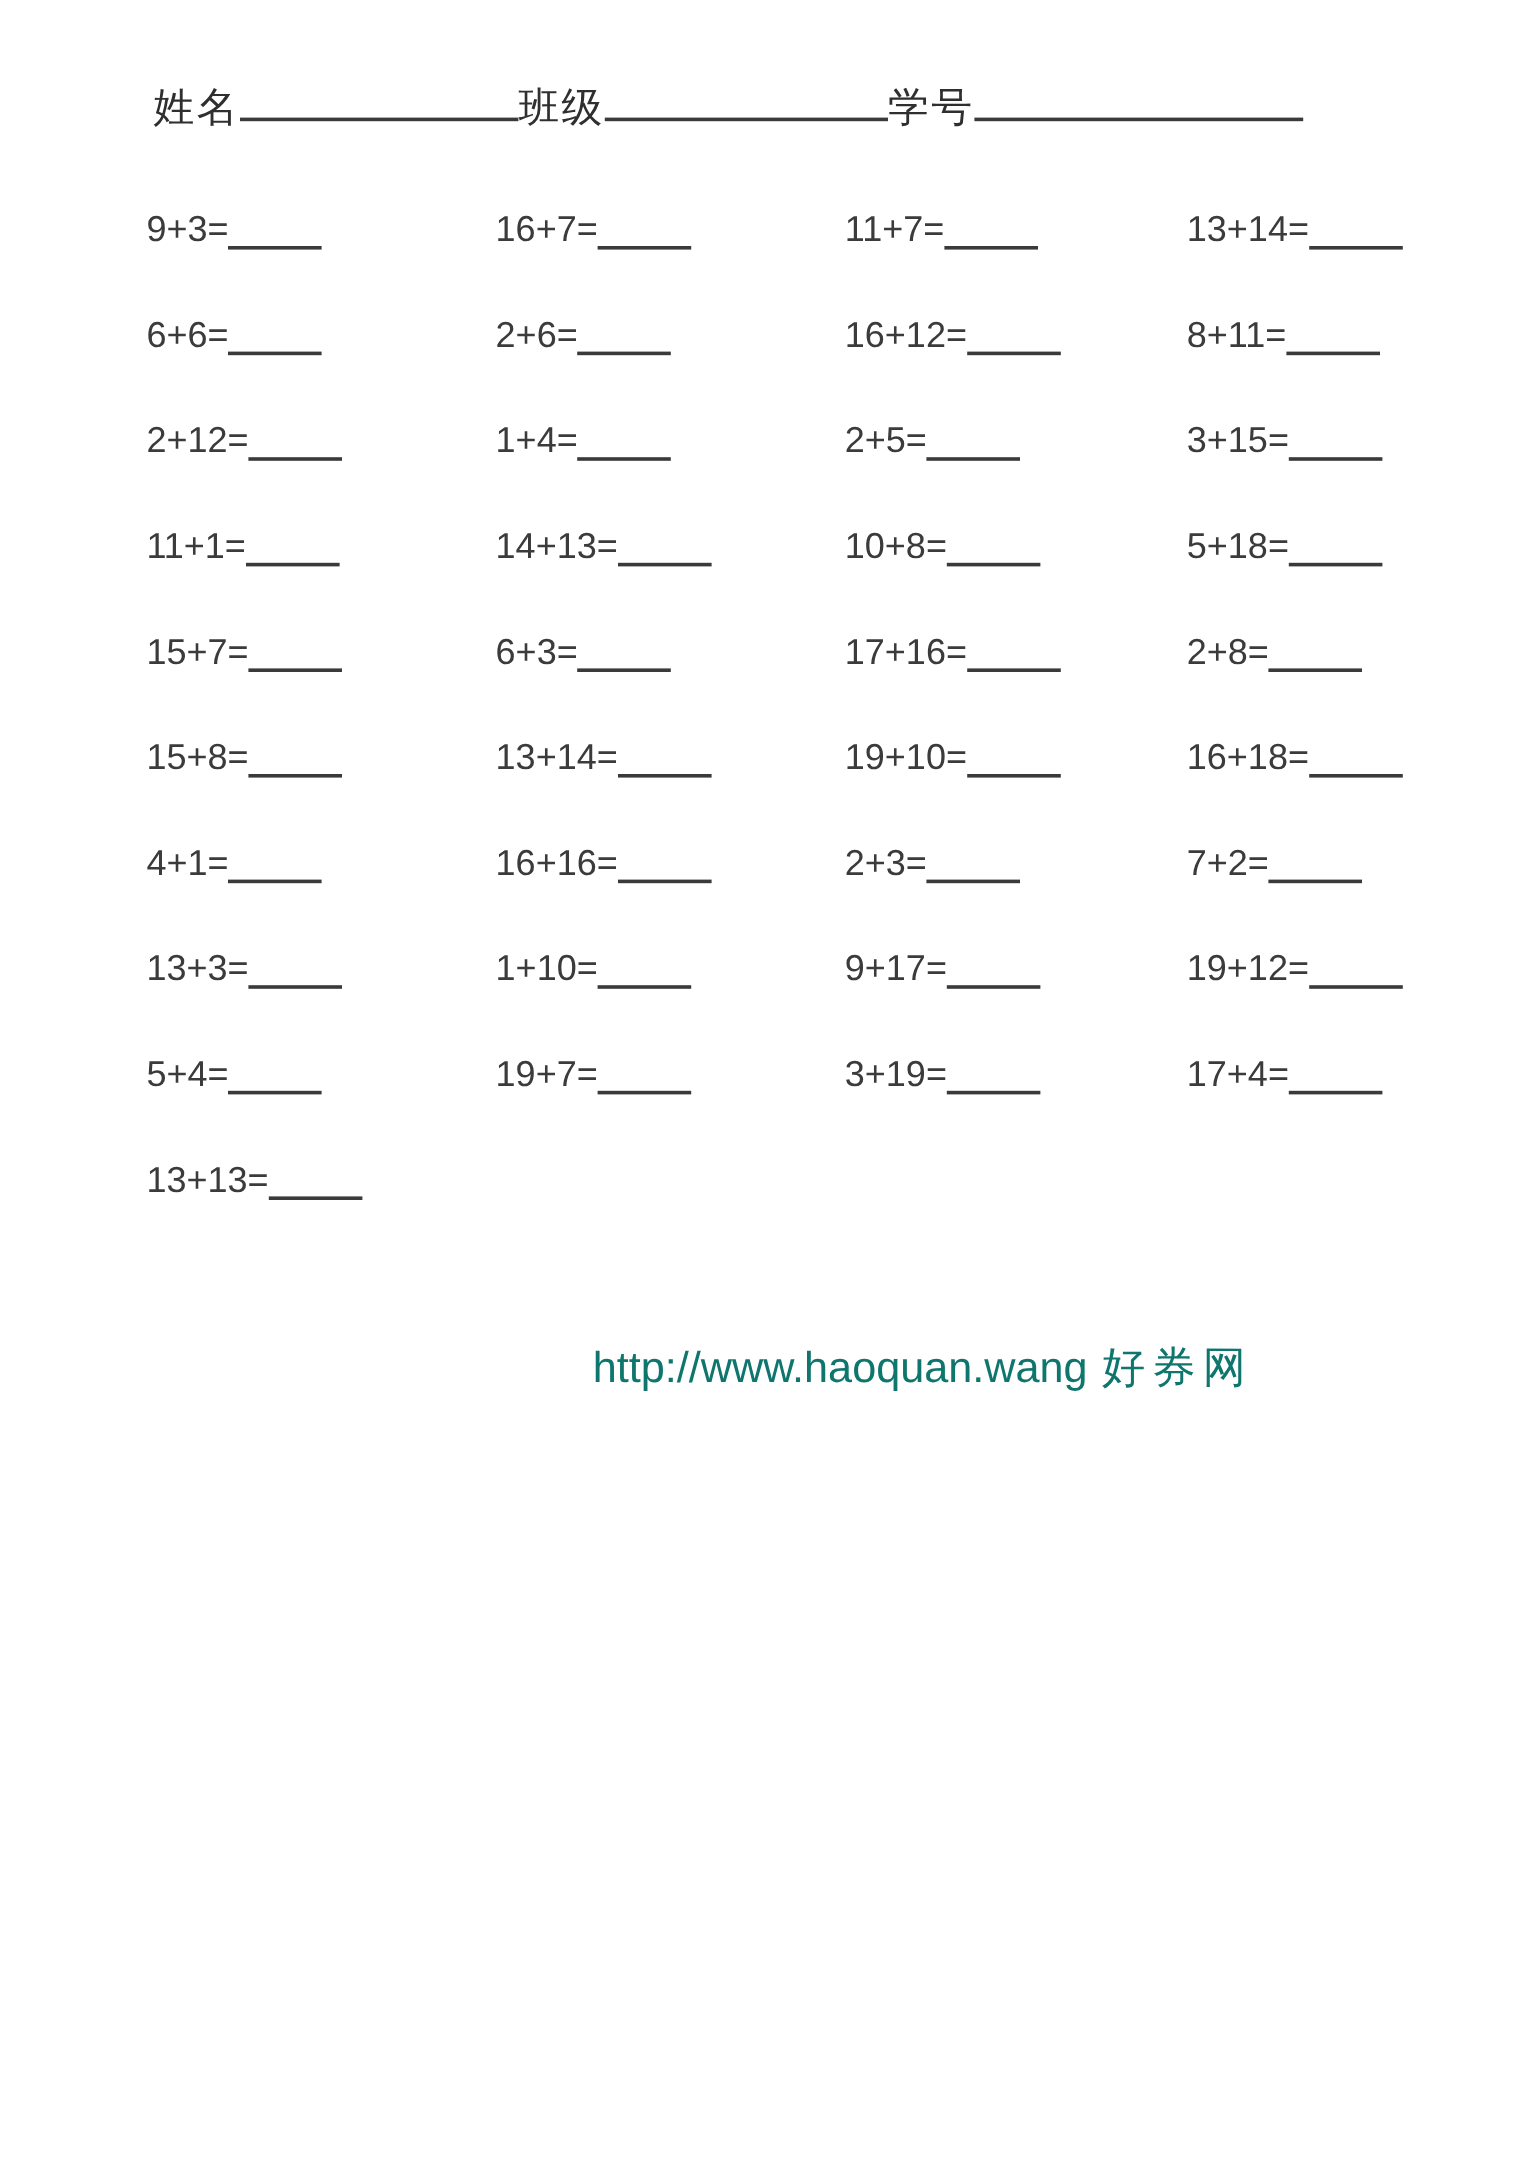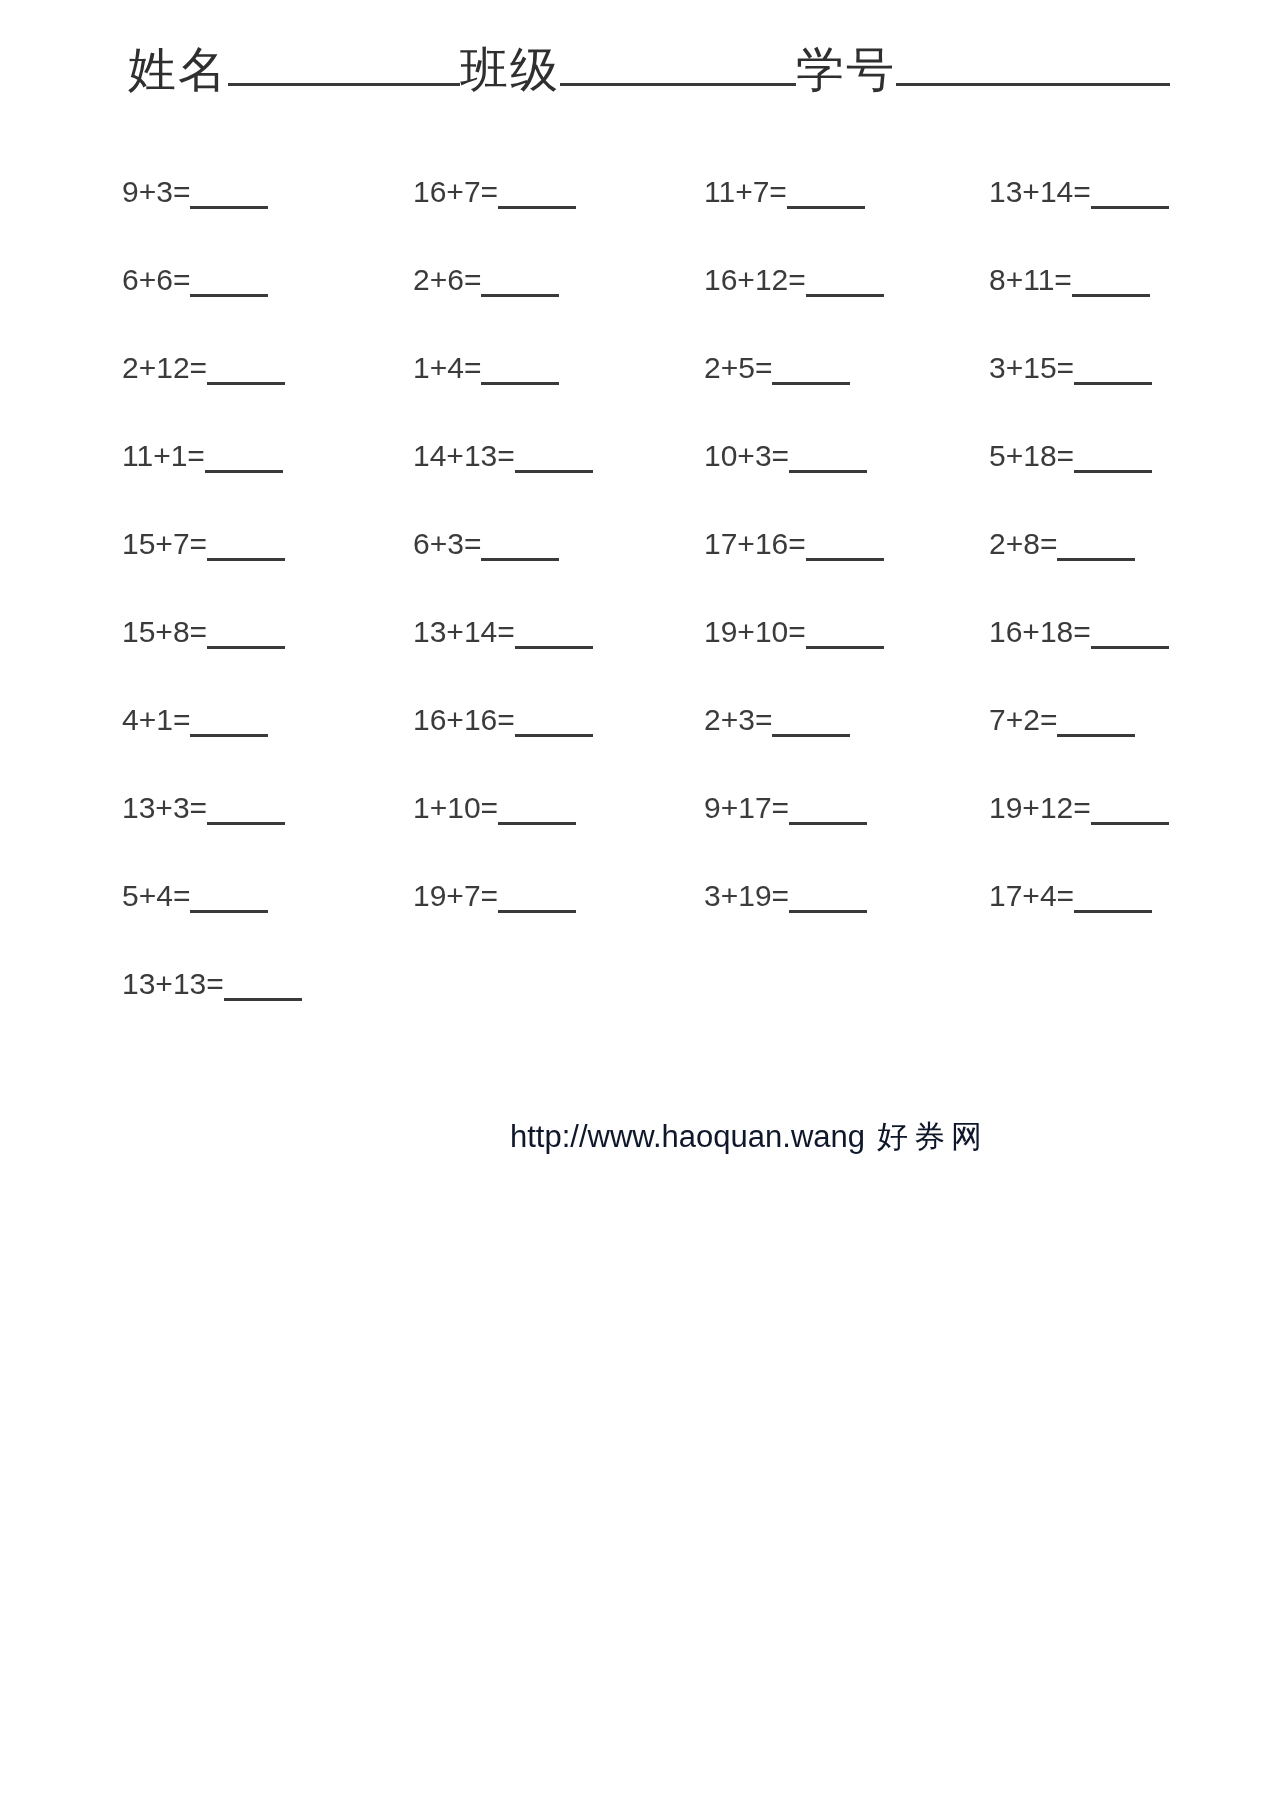--- a/index.html
+++ b/index.html
@@ -13,23 +13,23 @@
     position: relative;
     font-family: "Liberation Sans", sans-serif;
     color: #3b3b3b;
     overflow: hidden;
   }
 
   
   .header {
     position: absolute;
     left: 128px;
-    top: 46px;
-    font-family: Liberation Serif, serif;
-    font-size: 48px;
+    top: 76px;
+    font-family: Liberation Mono, monospace;
+    font-size: 34px;
     line-height: 1;
     color: #2f2f2f;
     white-space: nowrap;
   }
   .hfield { display: inline-block; }
   .hlabel { letter-spacing: 2px; }
   .hline {
     display: inline-block;
     border-bottom: 3px solid #3a3a3a;
     height: 1px;
@@ -58,25 +58,25 @@
     display: inline-block;
     width: 78px;
     height: 4px;
     border-bottom: 3px solid #3a3a3a;
     vertical-align: -7px;
   }
 
   
   .footer {
     position: absolute;
-    left: 510px;
+    left: 494px;
     top: 1118px;
-    font-size: 31px;
+    font-size: 36px;
     line-height: 1.2;
-    color: #0f172a;
+    color: #0f766e;
     white-space: nowrap;
   }
   .footer .site {
     font-family: "Liberation Serif", "DejaVu Serif", serif;
     margin-left: 12px;
     letter-spacing: 6px;
   }
 </style>
 </head>
 <body>
@@ -93,21 +93,21 @@
     <div class="cell"><span>6+6=</span><span class="pblank"></span></div>
     <div class="cell"><span>2+6=</span><span class="pblank"></span></div>
     <div class="cell"><span>16+12=</span><span class="pblank"></span></div>
     <div class="cell"><span>8+11=</span><span class="pblank"></span></div>
     <div class="cell"><span>2+12=</span><span class="pblank"></span></div>
     <div class="cell"><span>1+4=</span><span class="pblank"></span></div>
     <div class="cell"><span>2+5=</span><span class="pblank"></span></div>
     <div class="cell"><span>3+15=</span><span class="pblank"></span></div>
     <div class="cell"><span>11+1=</span><span class="pblank"></span></div>
     <div class="cell"><span>14+13=</span><span class="pblank"></span></div>
-    <div class="cell"><span>10+3=</span><span class="pblank"></span></div>
+    <div class="cell"><span>10+8=</span><span class="pblank"></span></div>
     <div class="cell"><span>5+18=</span><span class="pblank"></span></div>
     <div class="cell"><span>15+7=</span><span class="pblank"></span></div>
     <div class="cell"><span>6+3=</span><span class="pblank"></span></div>
     <div class="cell"><span>17+16=</span><span class="pblank"></span></div>
     <div class="cell"><span>2+8=</span><span class="pblank"></span></div>
     <div class="cell"><span>15+8=</span><span class="pblank"></span></div>
     <div class="cell"><span>13+14=</span><span class="pblank"></span></div>
     <div class="cell"><span>19+10=</span><span class="pblank"></span></div>
     <div class="cell"><span>16+18=</span><span class="pblank"></span></div>
     <div class="cell"><span>4+1=</span><span class="pblank"></span></div>

